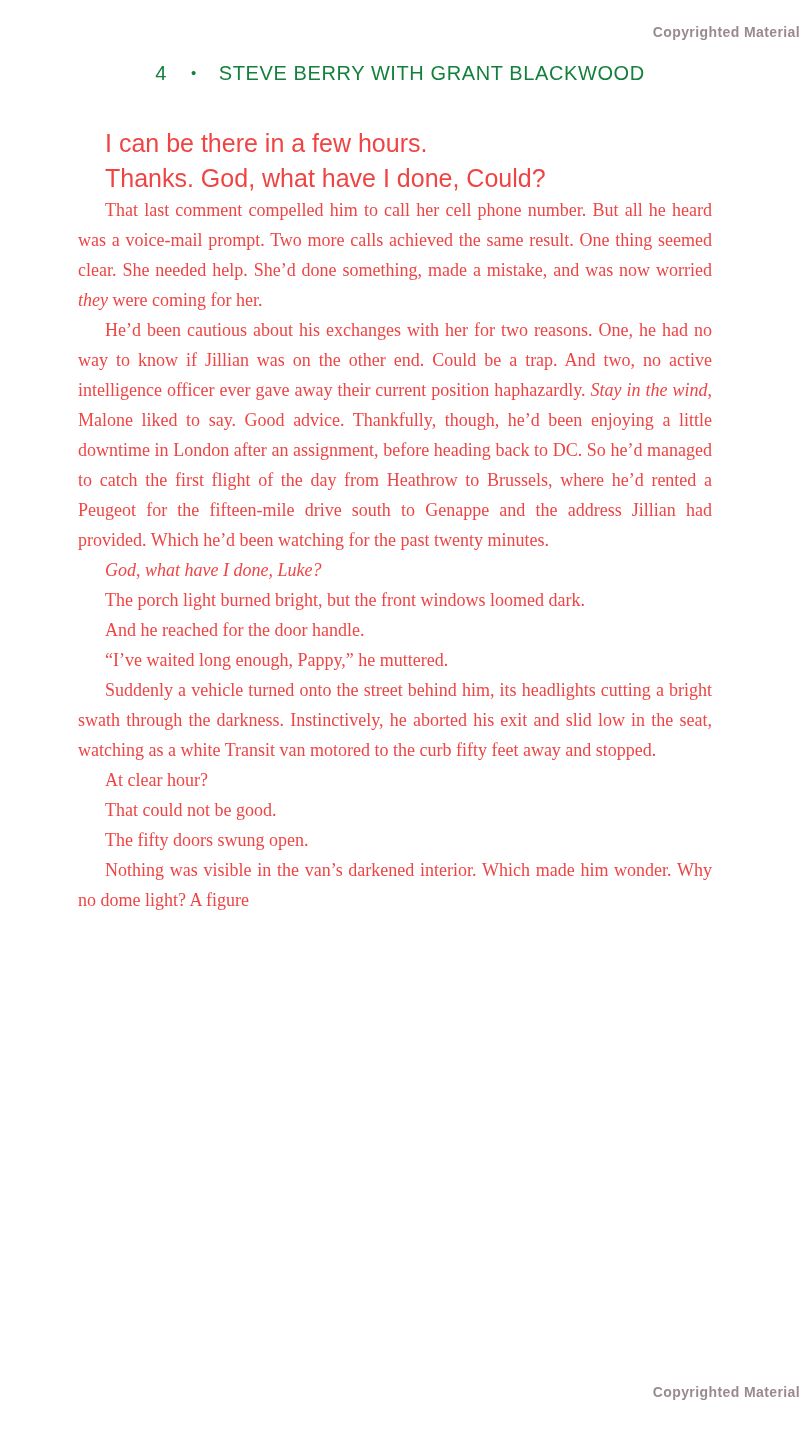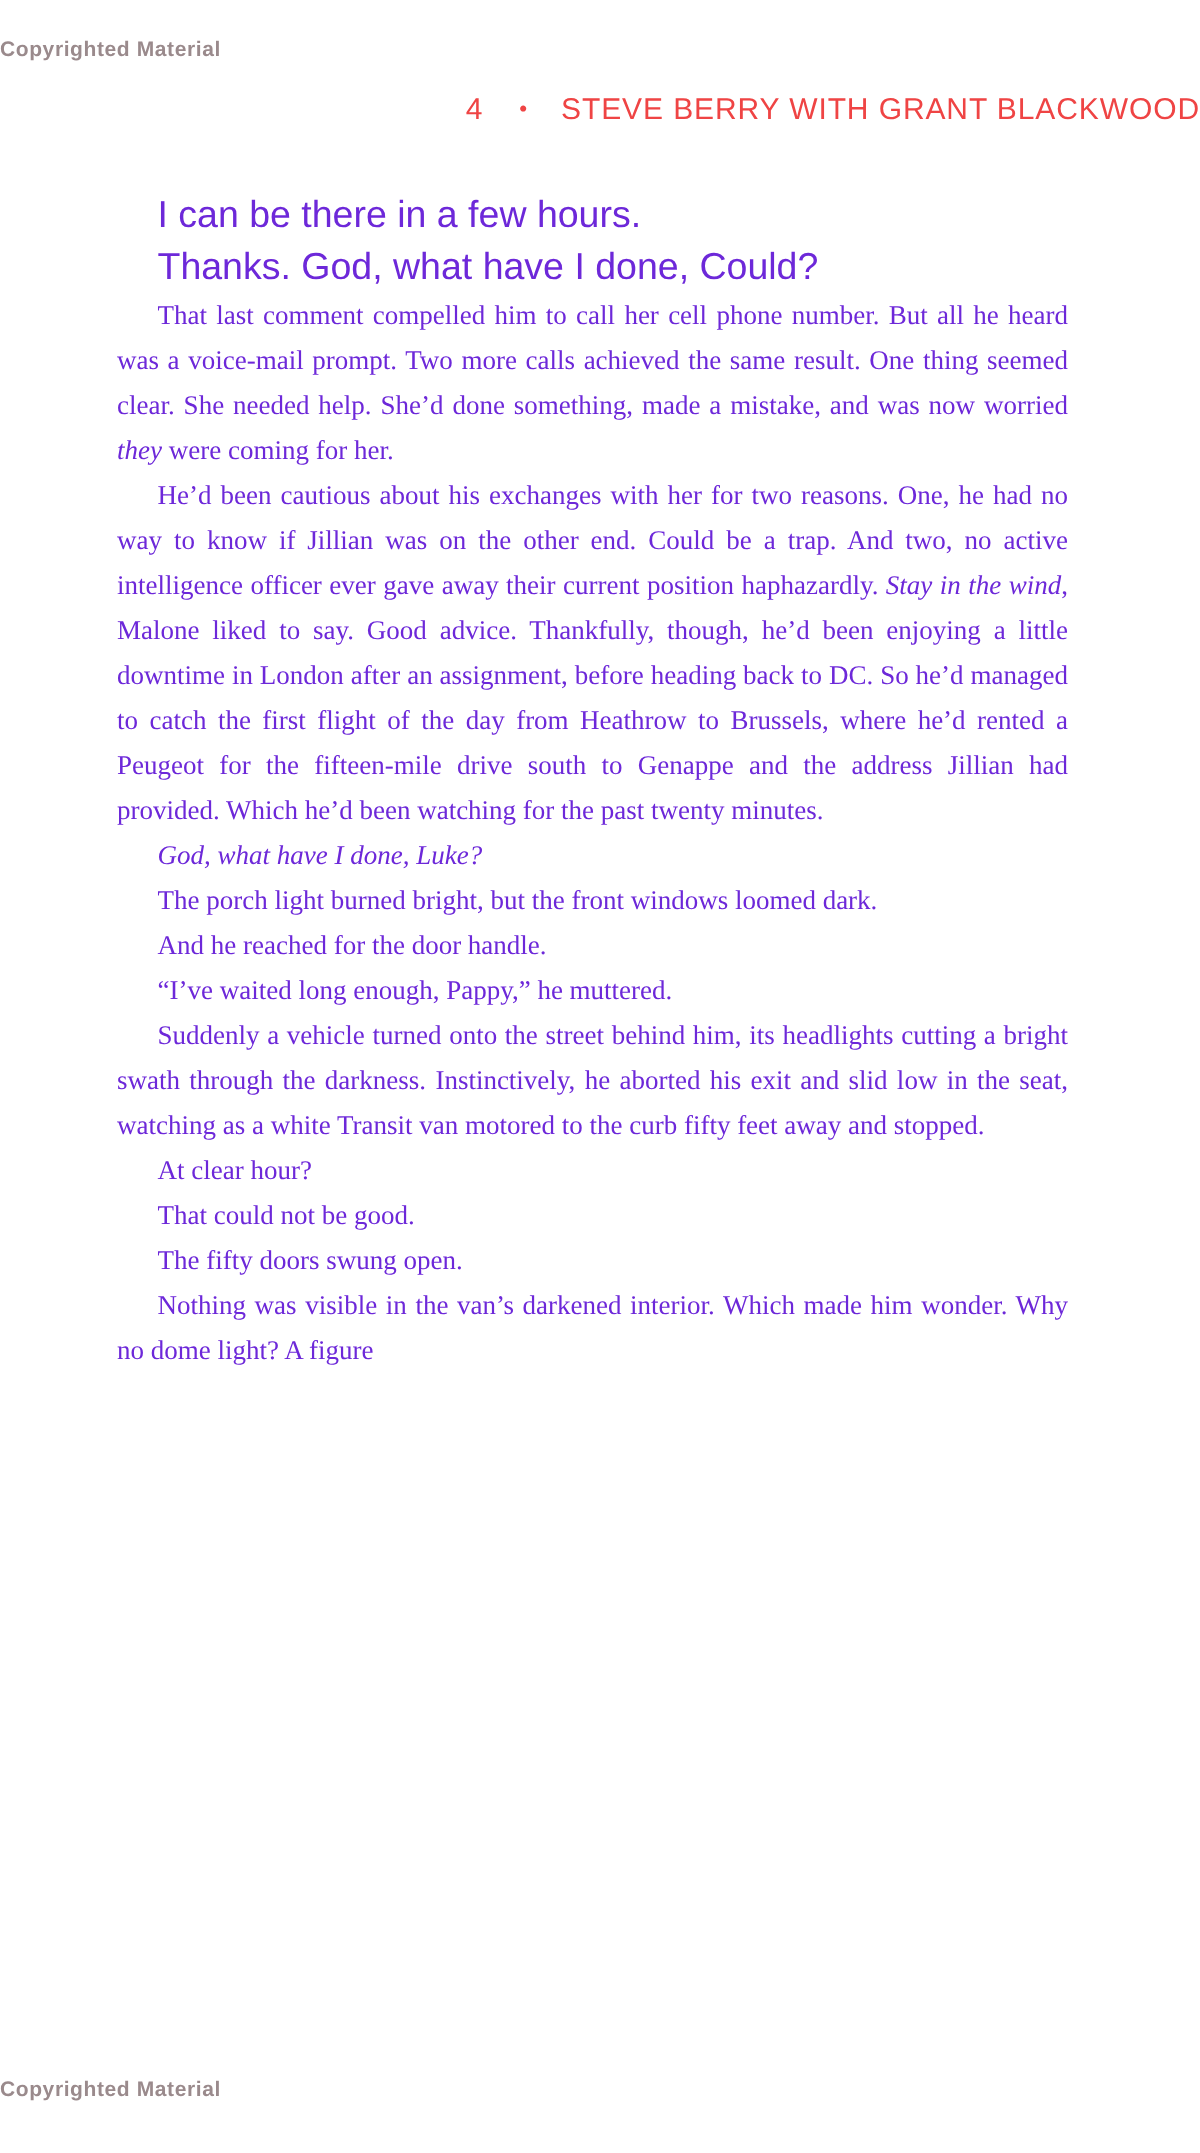--- a/index.html
+++ b/index.html
@@ -11,59 +11,59 @@
     position: relative;
     width: 800px;
     height: 1435px;
     background: #ffffff;
     overflow: hidden;
   }
   .notice {
     position: absolute;
     left: 0;
     width: 100%;
-    text-align: left;
+    text-align: right;
     font-family: "Liberation Sans", sans-serif;
     font-size: 14px;
     font-weight: 700;
     letter-spacing: 0.4px;
     color: #9a8a8c;
   }
   .notice.top { top: 24px; }
   .notice.bottom { top: 1384px; }
 
   .running-header {
     position: absolute;
     top: 62px;
     left: 0;
     width: 100%;
-    text-align: right;
+    text-align: center;
     font-family: "Liberation Sans", sans-serif;
     font-size: 20px;
     letter-spacing: 0.6px;
-    color: #ef4444;
+    color: #15803d;
     white-space: nowrap;
   }
   .running-header .pagenum {
     display: inline-block;
     margin-right: 24px;
   }
   .running-header .bullet {
     display: inline-block;
     margin-right: 22px;
     font-size: 15px;
     vertical-align: 2px;
   }
 
   .body-col {
     position: absolute;
     left: 78px;
     top: 126px;
     width: 634px;
-    color: #6d28d9;
+    color: #ef4444;
   }
   .body-col p {
     margin: 0;
     text-indent: 27px;
   }
   p.message {
     font-family: "Liberation Sans", sans-serif;
     font-size: 25px;
     line-height: 34.5px;
   }

